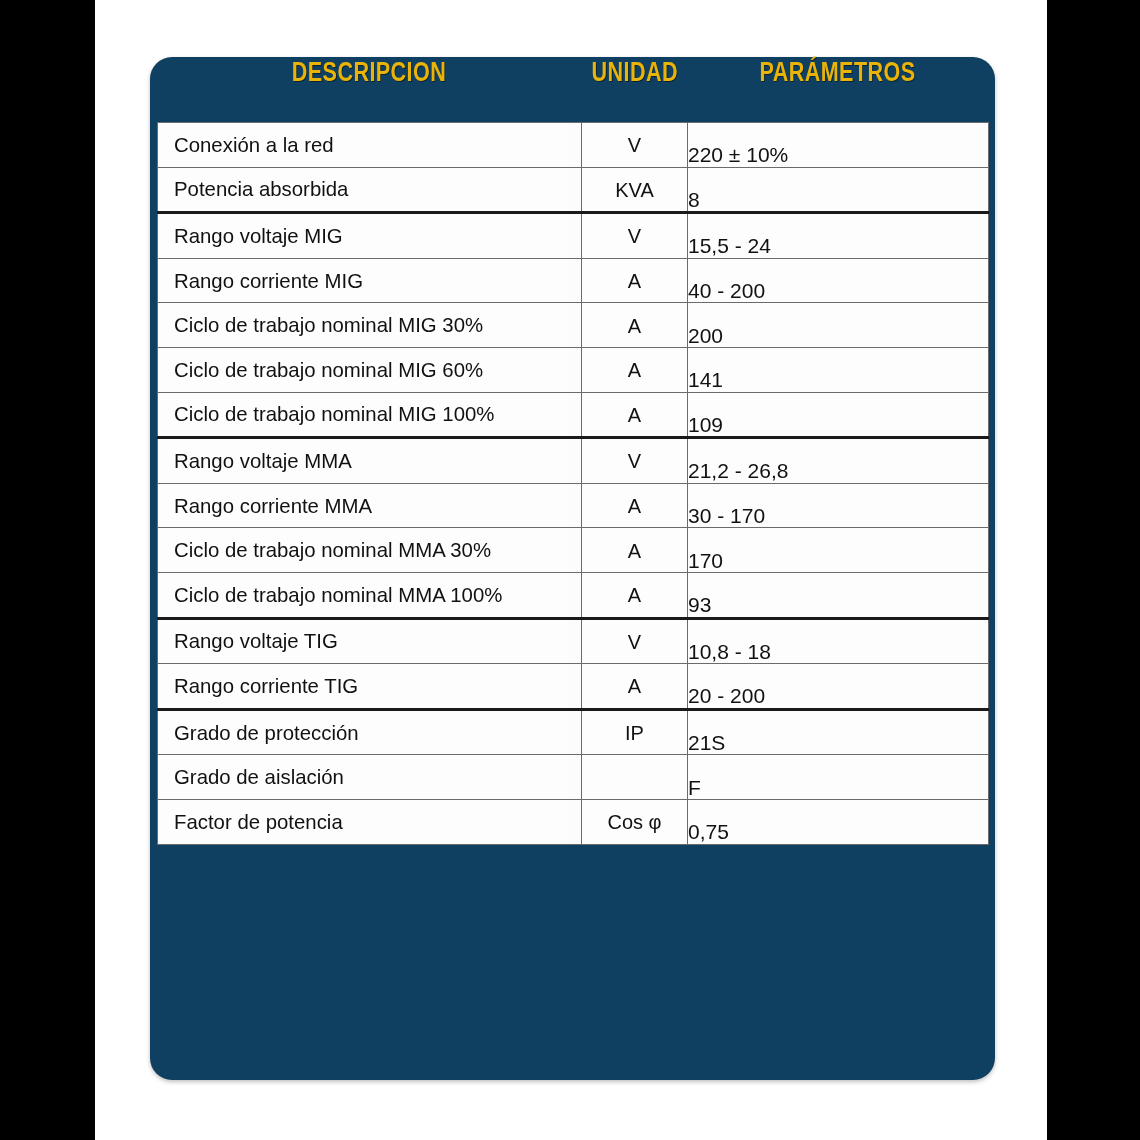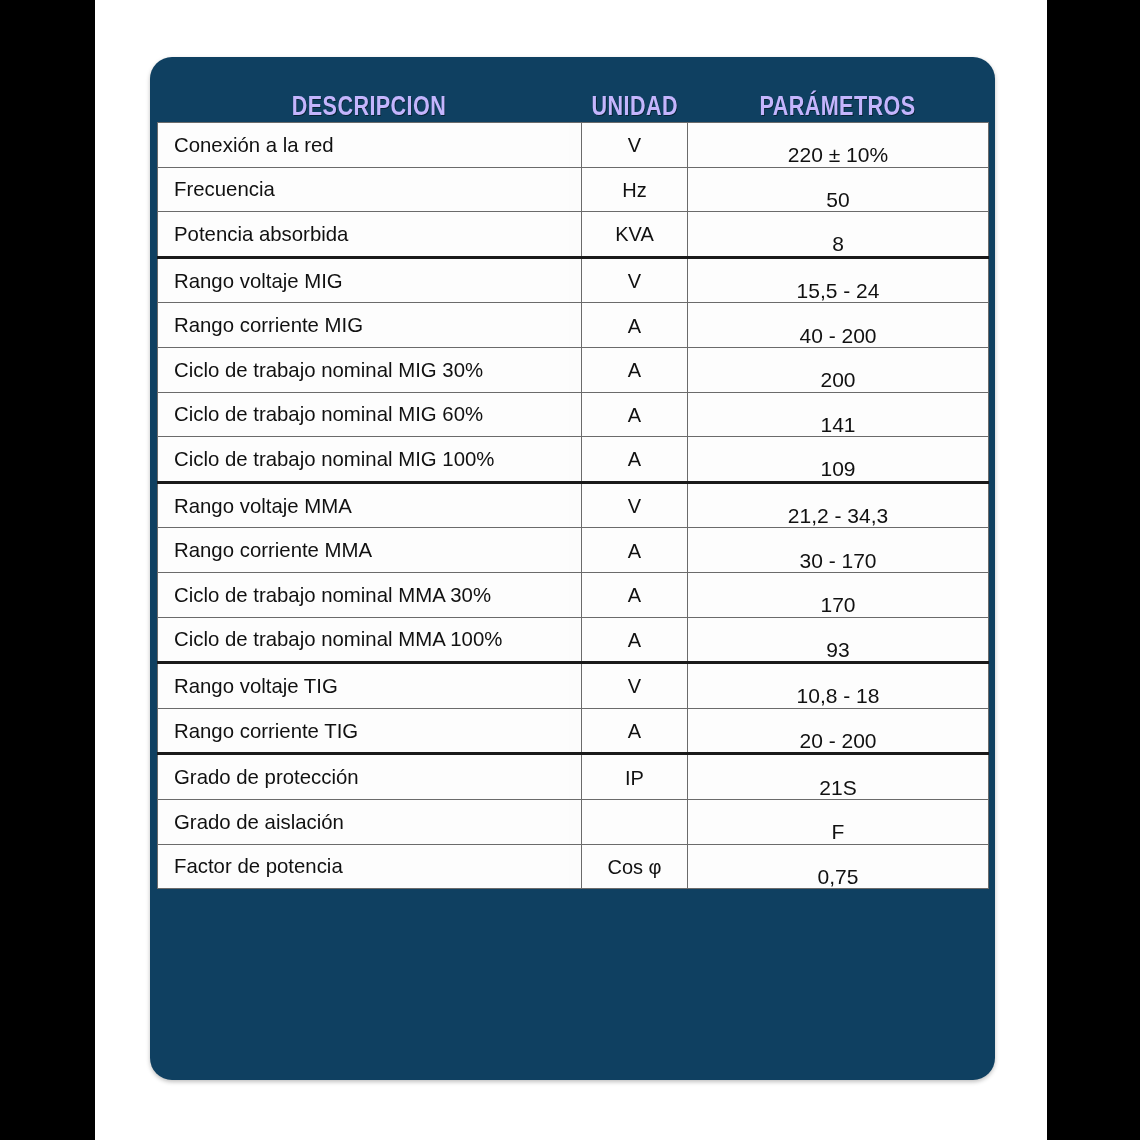--- a/index.html
+++ b/index.html
@@ -35,22 +35,22 @@
     border-radius: 22px;
     box-sizing: border-box;
     padding: 0 7px 7px 7px;
     box-shadow: 0 2px 4px rgba(0,0,0,0.25);
   }
 
   
   #spec-header {
     height: 65px;
     display: flex;
-    align-items: flex-end;
-    color: #c4b5fd;
+    align-items: flex-start;
+    color: #eab308;
   }
   .hdr-cell {
     text-align: center;
     font-weight: bold;
     font-size: 27px;
     letter-spacing: 0.5px;
     transform: scaleX(0.80);
     white-space: nowrap;
     text-shadow: 1px 1px 0 rgba(0,0,0,0.45);
   }
@@ -88,21 +88,20 @@
     transform-origin: left center;
   }
   .cell-unit {
     font-size: 20px;
     color: #111111;
     text-align: center;
   }
   .cell-par {
     font-size: 21px;
     color: #111111;
-    text-align: center;
     padding-top: 9px !important;
     vertical-align: middle;
   }
   .par-inner { display: block; position: relative; top: 6px; }
   .unit-inner { display: block; position: relative; top: 1px; }
 </style>
 </head>
 <body>
 
 <div id="page">
@@ -125,29 +124,20 @@
           <tr>
             <td class="cell-desc">Conexión a la red</td>
             <td class="cell-unit">
               <span class="unit-inner">V</span>
             </td>
             <td class="cell-par">
               <span class="par-inner">220 ± 10%</span>
             </td>
           </tr>
           <tr>
-            <td class="cell-desc">Frecuencia</td>
-            <td class="cell-unit">
-              <span class="unit-inner">Hz</span>
-            </td>
-            <td class="cell-par">
-              <span class="par-inner">50</span>
-            </td>
-          </tr>
-          <tr>
             <td class="cell-desc">Potencia absorbida</td>
             <td class="cell-unit">
               <span class="unit-inner">KVA</span>
             </td>
             <td class="cell-par">
               <span class="par-inner">8</span>
             </td>
           </tr>
           <tr class="group-start">
             <td class="cell-desc">Rango voltaje MIG</td>
@@ -193,21 +183,21 @@
             <td class="cell-par">
               <span class="par-inner">109</span>
             </td>
           </tr>
           <tr class="group-start">
             <td class="cell-desc">Rango voltaje MMA</td>
             <td class="cell-unit">
               <span class="unit-inner">V</span>
             </td>
             <td class="cell-par">
-              <span class="par-inner">21,2 - 34,3</span>
+              <span class="par-inner">21,2 - 26,8</span>
             </td>
           </tr>
           <tr>
             <td class="cell-desc">Rango corriente MMA</td>
             <td class="cell-unit">
               <span class="unit-inner">A</span>
             </td>
             <td class="cell-par">
               <span class="par-inner">30 - 170</span>
             </td>

